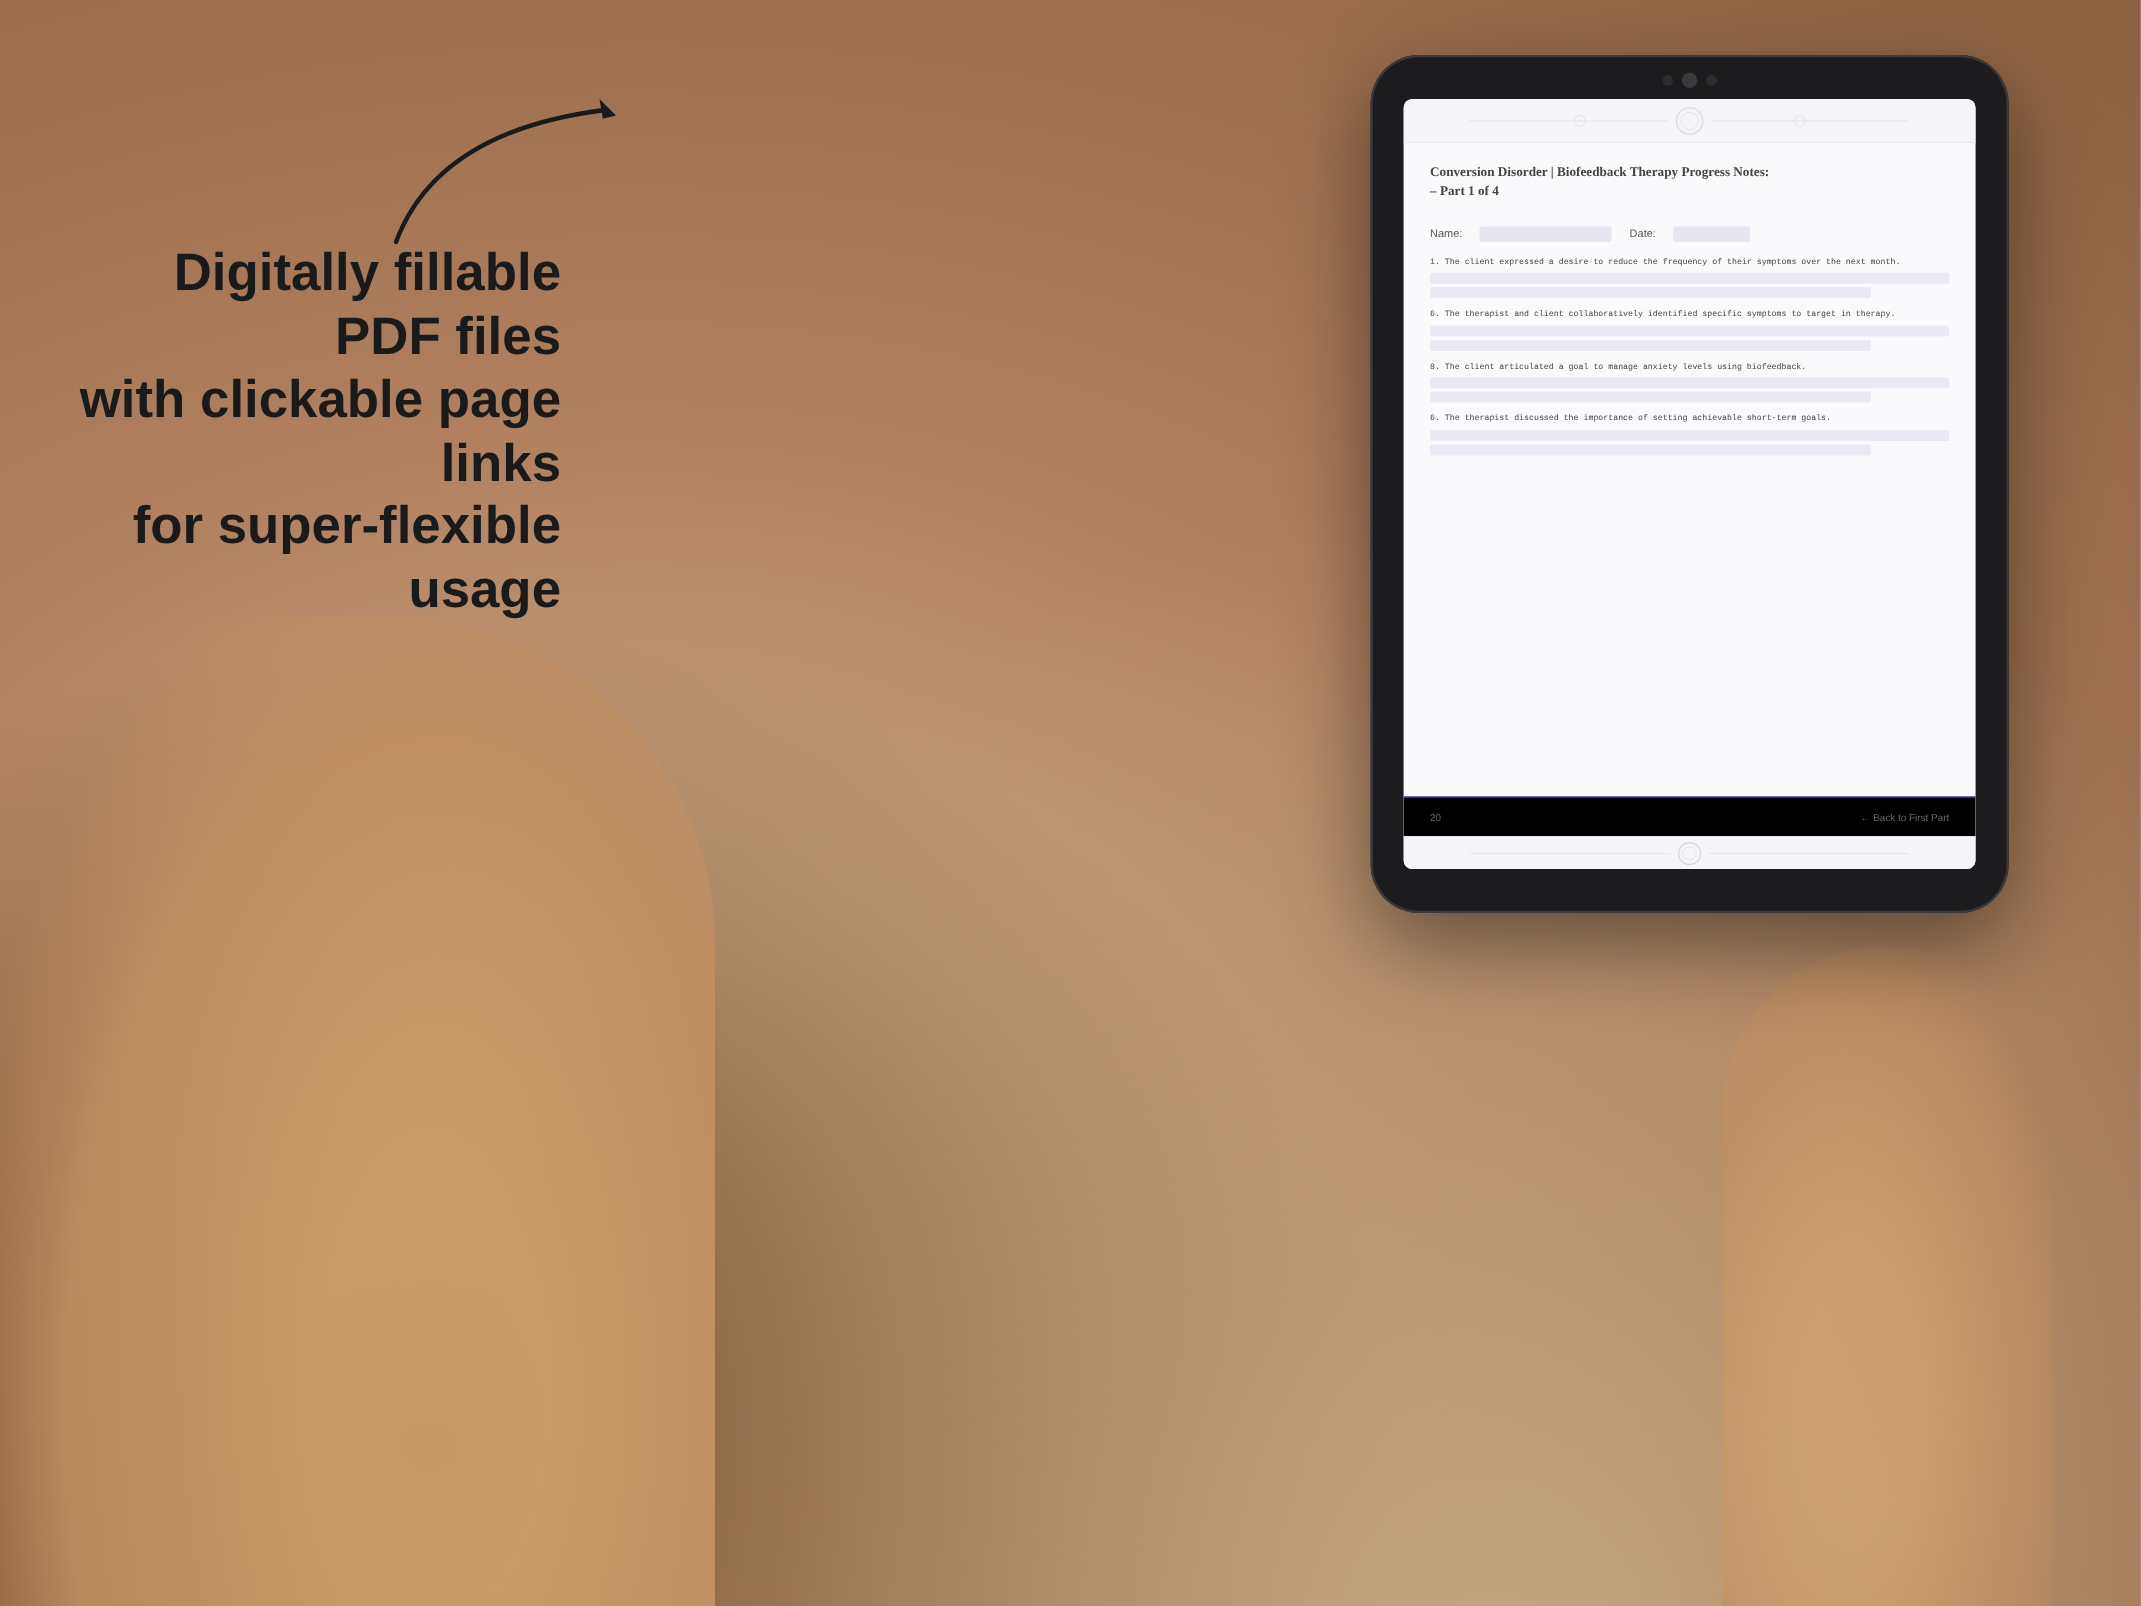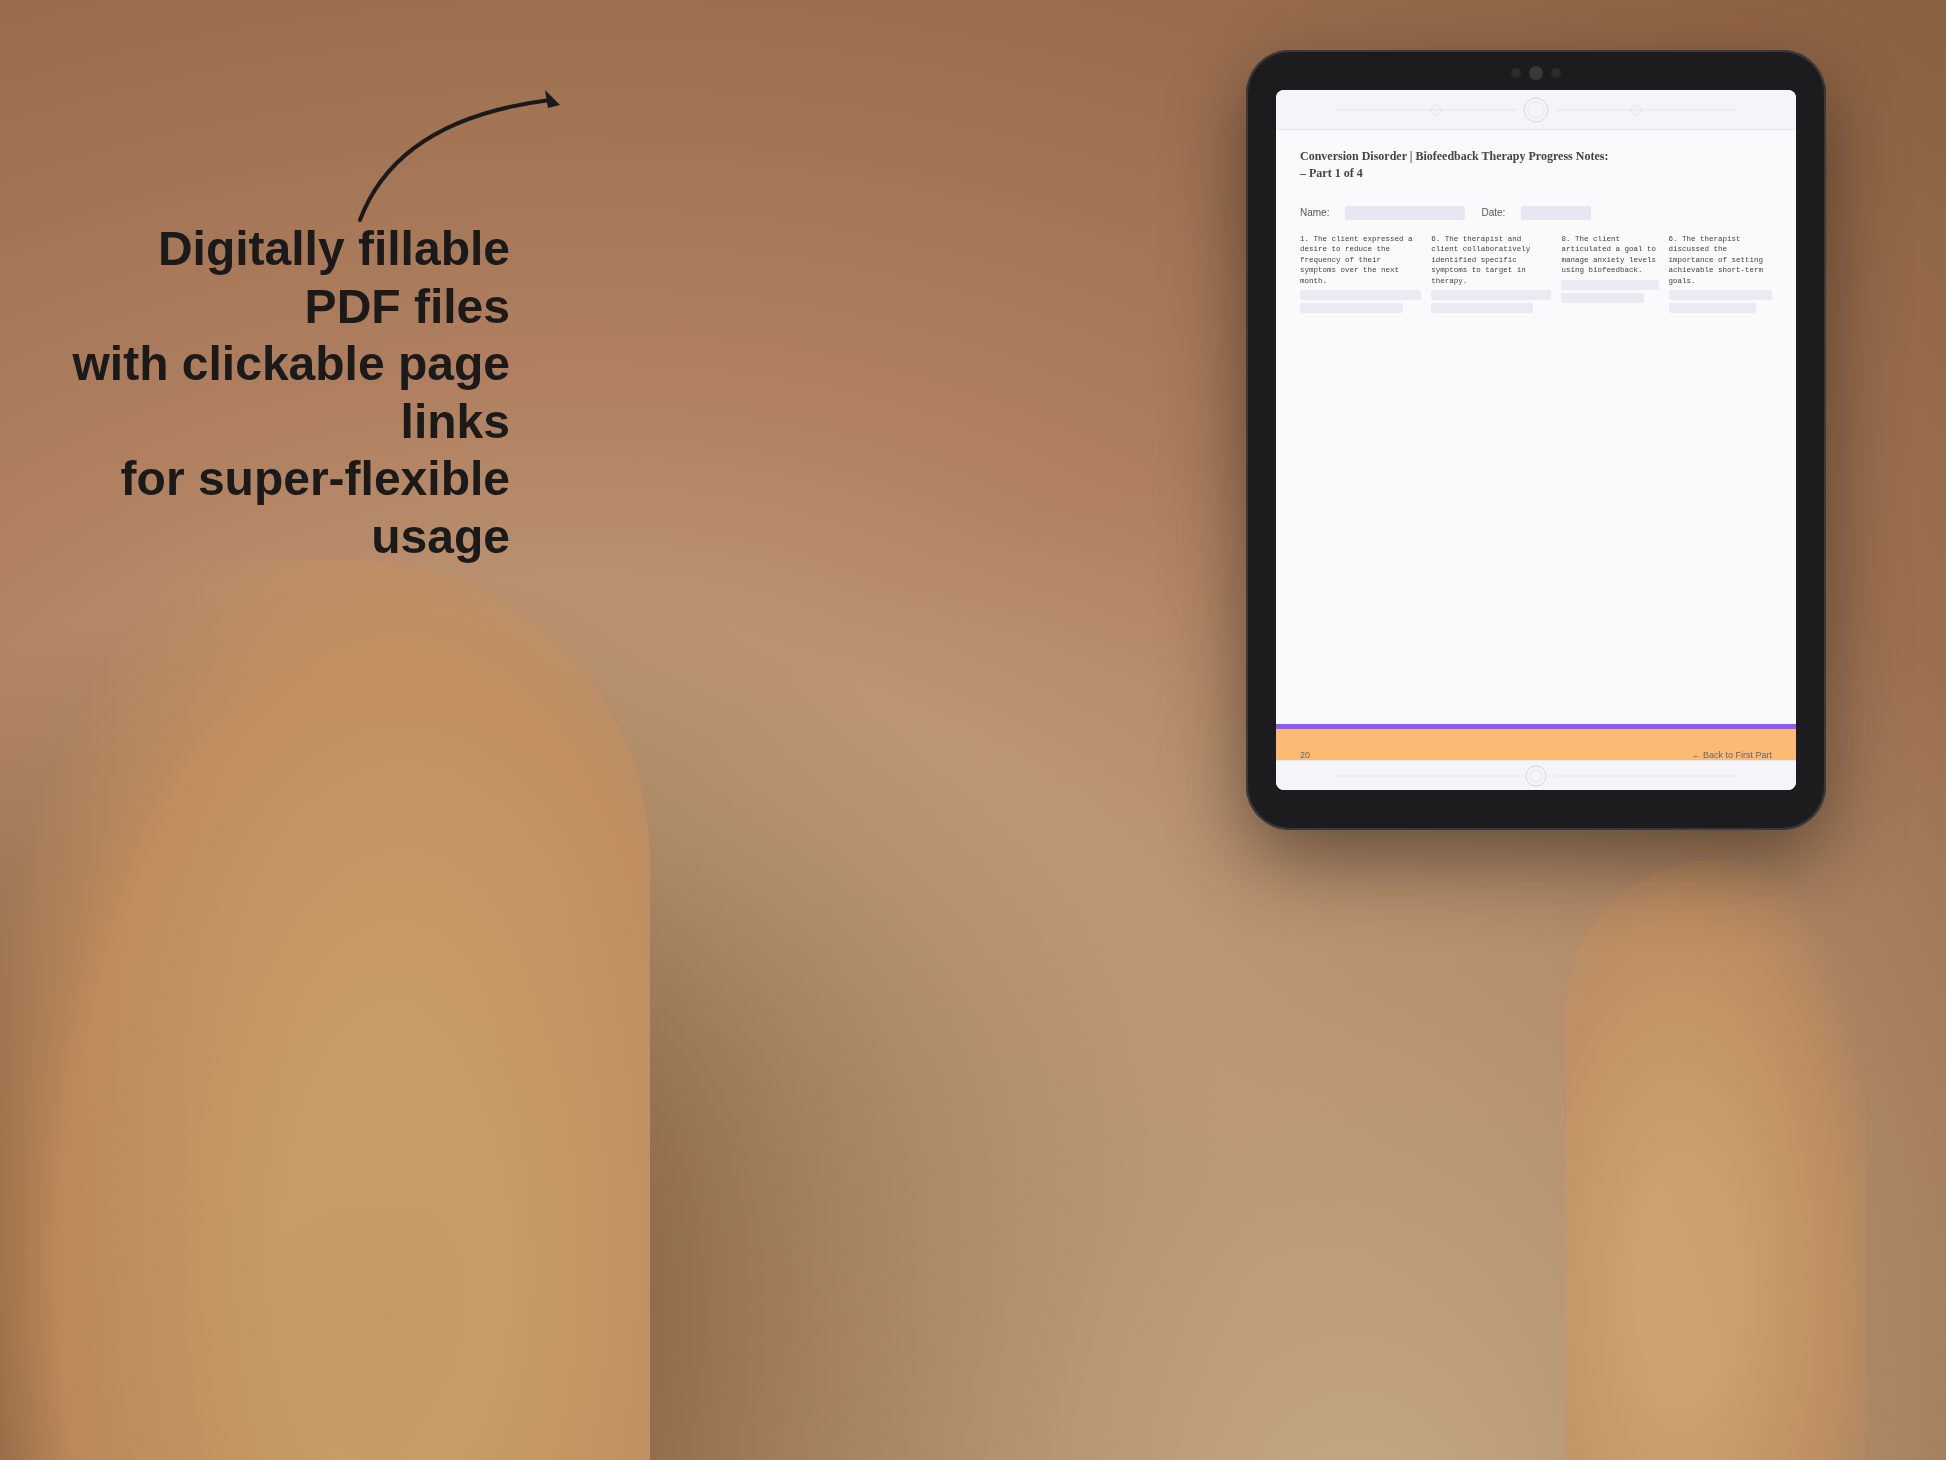--- a/index.html
+++ b/index.html
@@ -152,21 +152,21 @@
     .field-input.name-field {
       width: 120px;
     }
 
     .field-input.date-field {
       width: 70px;
     }
 
     .doc-items {
       display: flex;
-      flex-direction: row;
+      flex-direction: column;
       gap: 10px;
     }
 
     .doc-item {
       display: flex;
       flex-direction: column;
       gap: 4px;
     }
 
     .item-text {
@@ -188,25 +188,25 @@
       border-radius: 2px;
     }
 
     .fill-line.short {
       width: 85%;
     }
 
     .screen-footer {
       height: 36px;
       display: flex;
-      align-items: flex-end;
+      align-items: center;
       justify-content: space-between;
       padding: 0 24px;
-      border-top: 5px solid #8b5cf6;
-      background: #fdba74;
+      border-top: 1px solid #8b5cf6;
+      background: #000000;
     }
 
     .footer-page-num {
       font-family: Arial, sans-serif;
       font-size: 9px;
       color: #666;
     }
 
     .footer-link {
       font-family: Arial, sans-serif;

